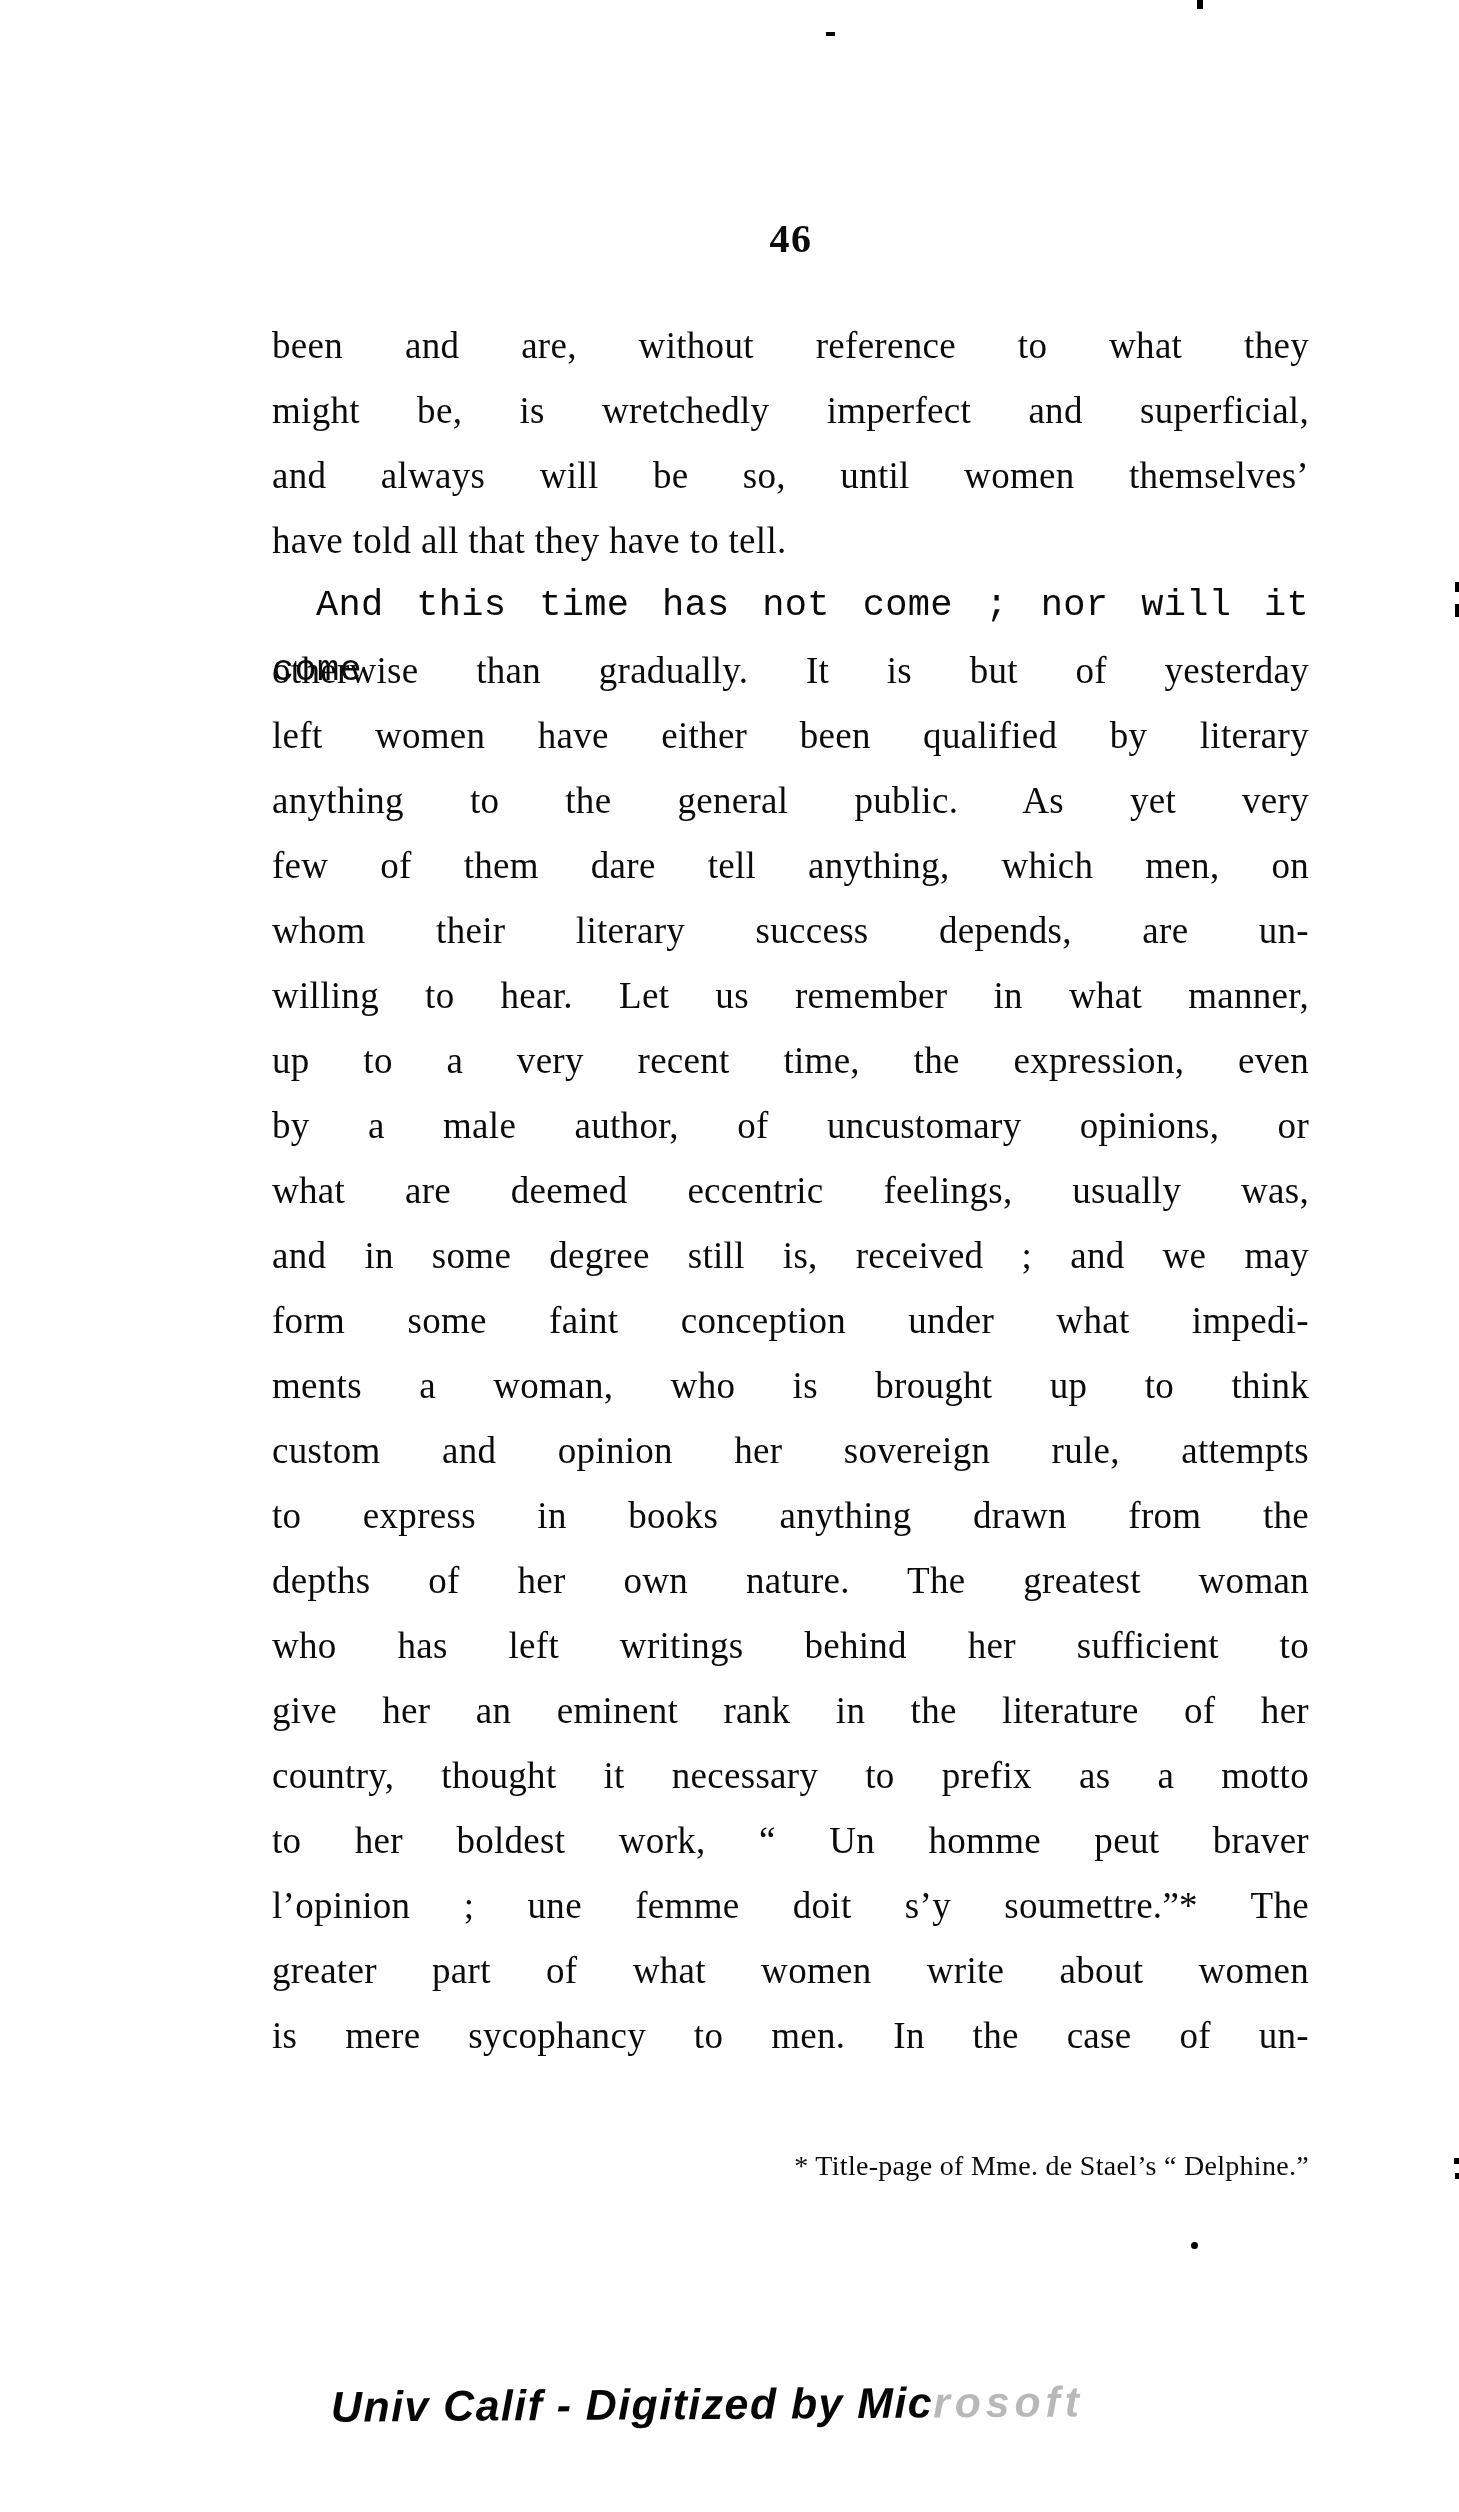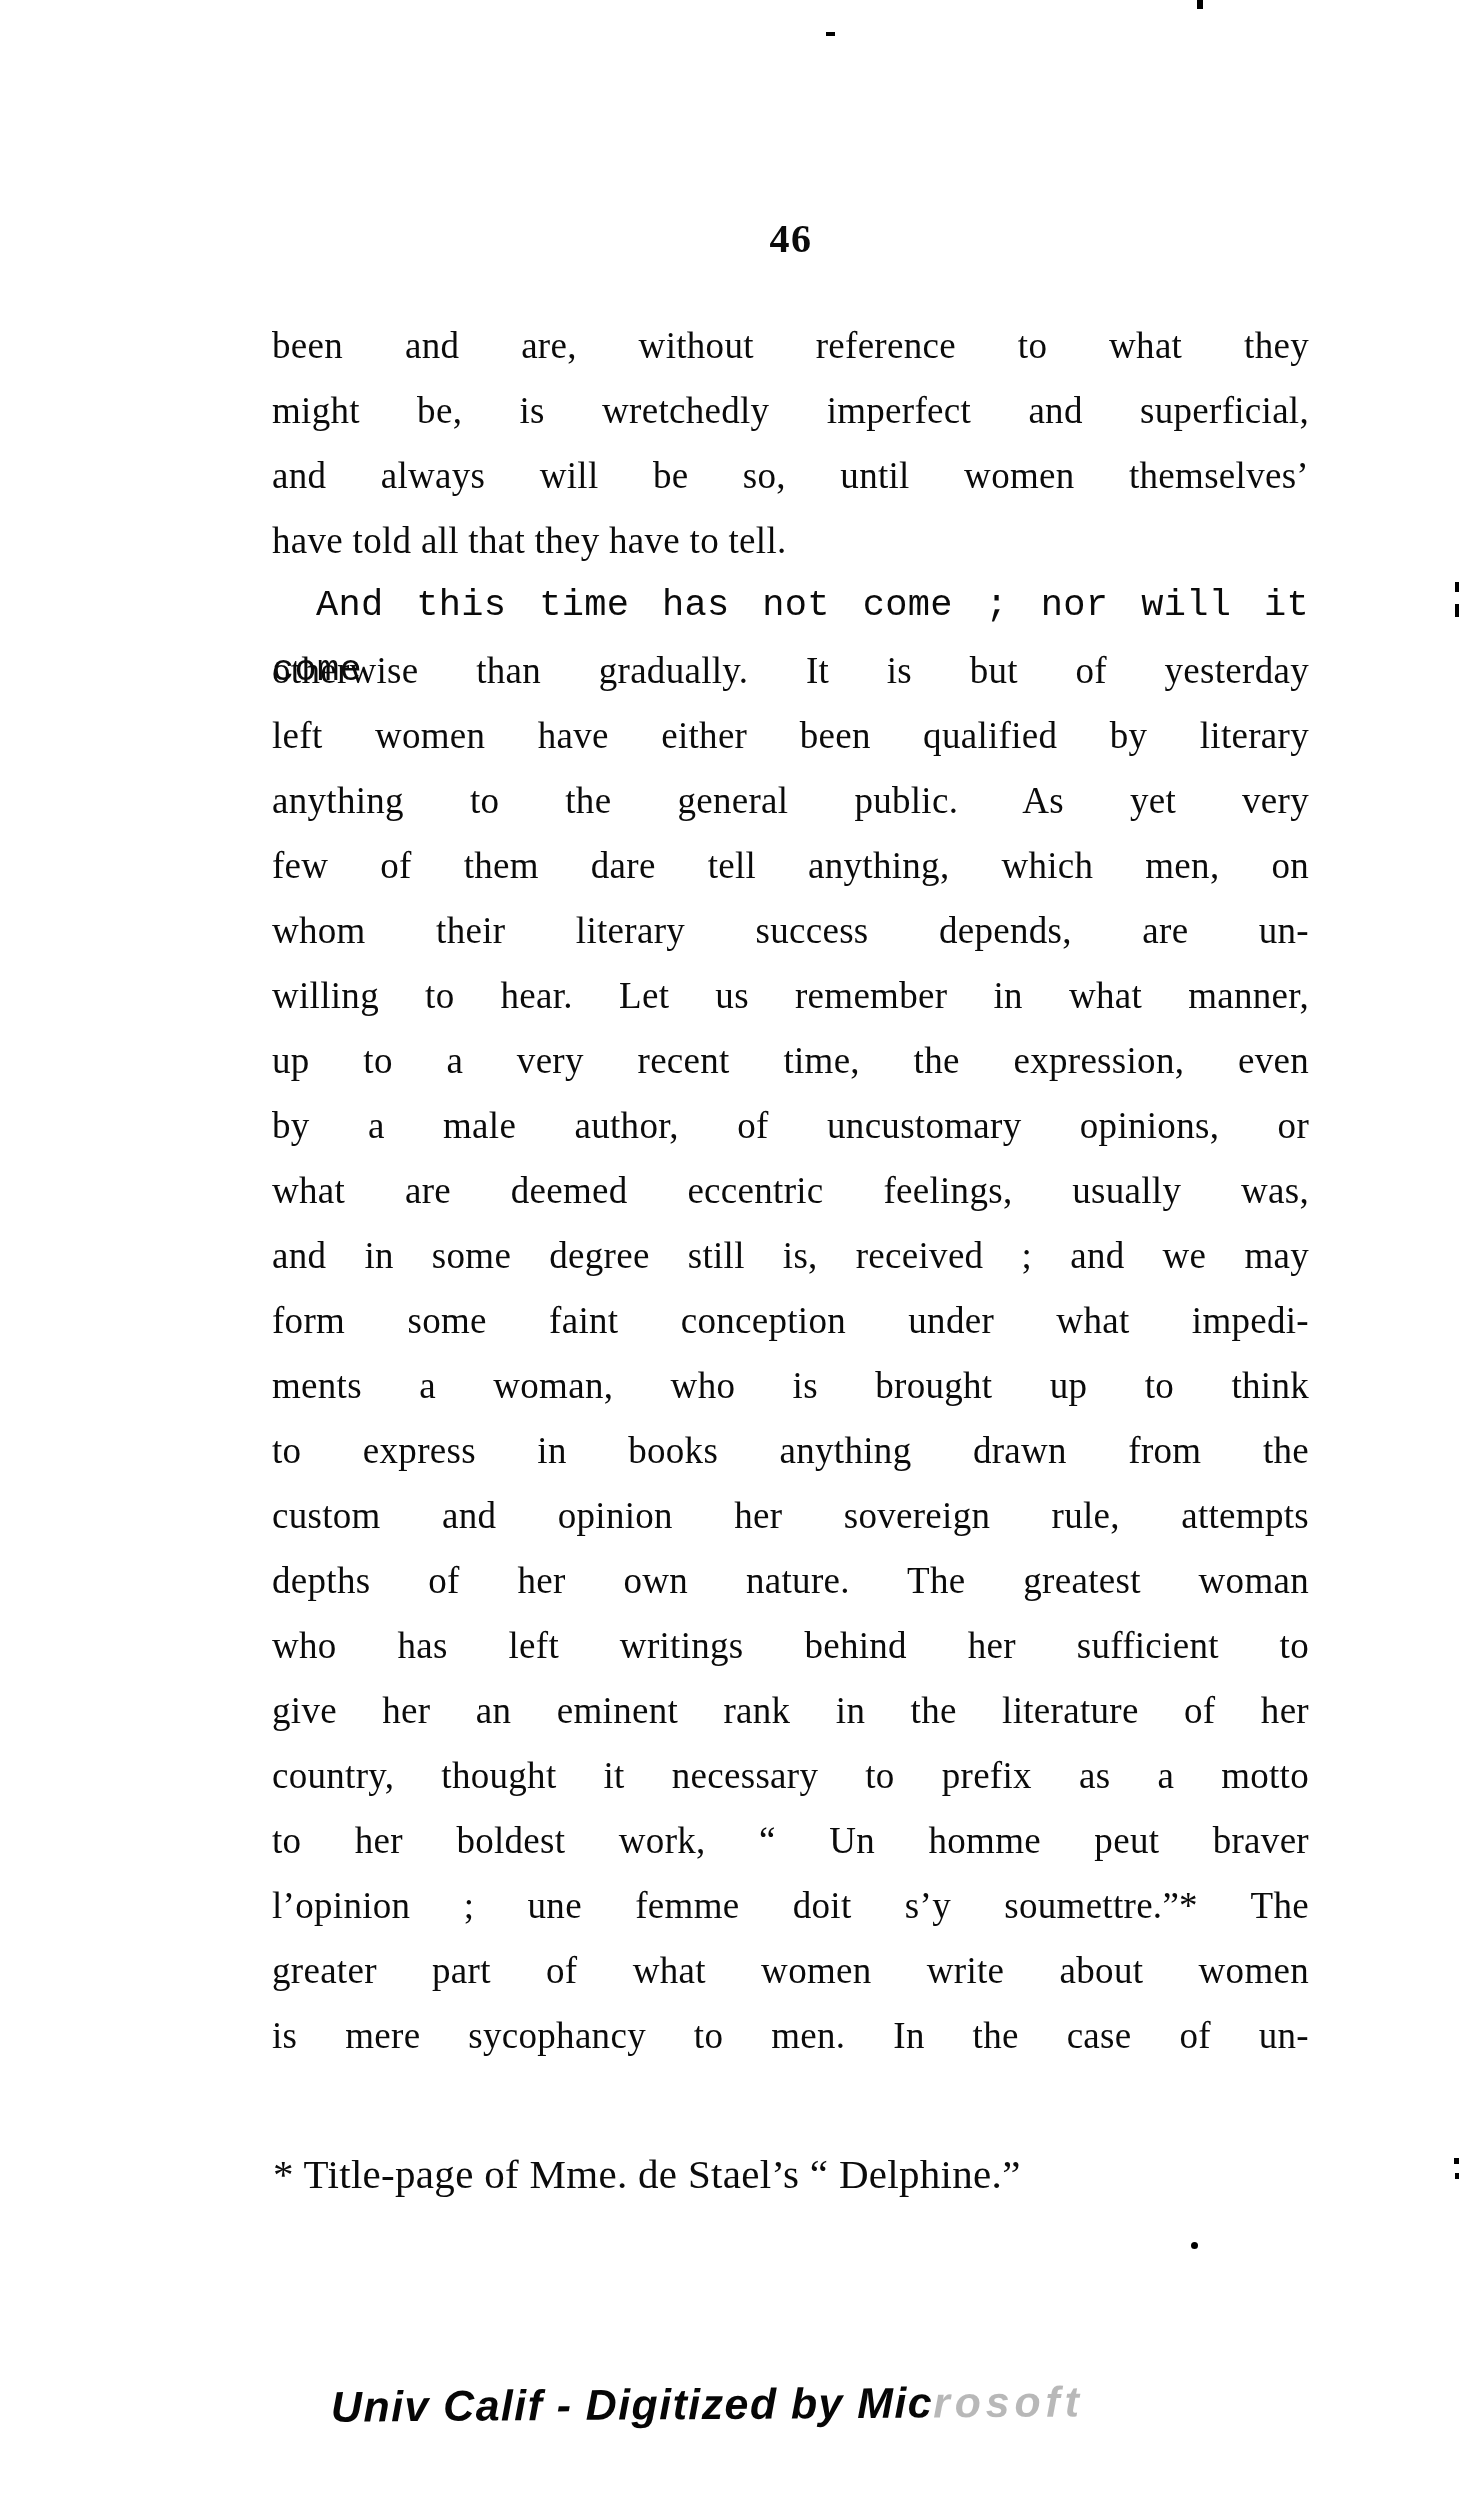--- a/index.html
+++ b/index.html
@@ -33,22 +33,22 @@
     text-align-last: justify;
     height: 65px;
     overflow: visible;
   }
   .ln.para-end { text-align: center; text-align-last: left; }
   .ln.indent { text-indent: 44px; font-family: Liberation Mono, monospace; }
 
   .footnote {
     position: absolute;
     left: 273px; top: 2150px; width: 1036px;
-    text-align: left;
-    font-size: 41px;
+    text-align: right;
+    font-size: 28px;
     letter-spacing: 0.3px;
   }
 
   .watermark {
     position: absolute;
     left: 331px; top: 2380px;
     font-family: "Liberation Sans", sans-serif;
     font-style: italic;
     font-weight: bold;
     font-size: 43px;
@@ -86,22 +86,22 @@
     <div class="ln">anything to the general public.  As yet very</div>
     <div class="ln">few of them dare tell anything, which men, on</div>
     <div class="ln">whom their literary success depends, are un-</div>
     <div class="ln">willing to hear.  Let us remember in what manner,</div>
     <div class="ln">up to a very recent time, the expression, even</div>
     <div class="ln">by a male author, of uncustomary opinions, or</div>
     <div class="ln">what are deemed eccentric feelings, usually was,</div>
     <div class="ln">and in some degree still is, received ; and we may</div>
     <div class="ln">form some faint conception under what impedi-</div>
     <div class="ln">ments a woman, who is brought up to think</div>
+    <div class="ln">custom and opinion her sovereign rule, attempts</div>
     <div class="ln">to express in books anything drawn from the</div>
-    <div class="ln">custom and opinion her sovereign rule, attempts</div>
     <div class="ln">depths of her own nature.  The greatest woman</div>
     <div class="ln">who has left writings behind her sufficient to</div>
     <div class="ln">give her an eminent rank in the literature of her</div>
     <div class="ln">country, thought it necessary to prefix as a motto</div>
     <div class="ln">to her boldest work, “ Un homme peut braver</div>
     <div class="ln">l’opinion ; une femme doit s’y soumettre.”*  The</div>
     <div class="ln">greater part of what women write about women</div>
     <div class="ln">is mere sycophancy to men.  In the case of un-</div>
   </div>
 

